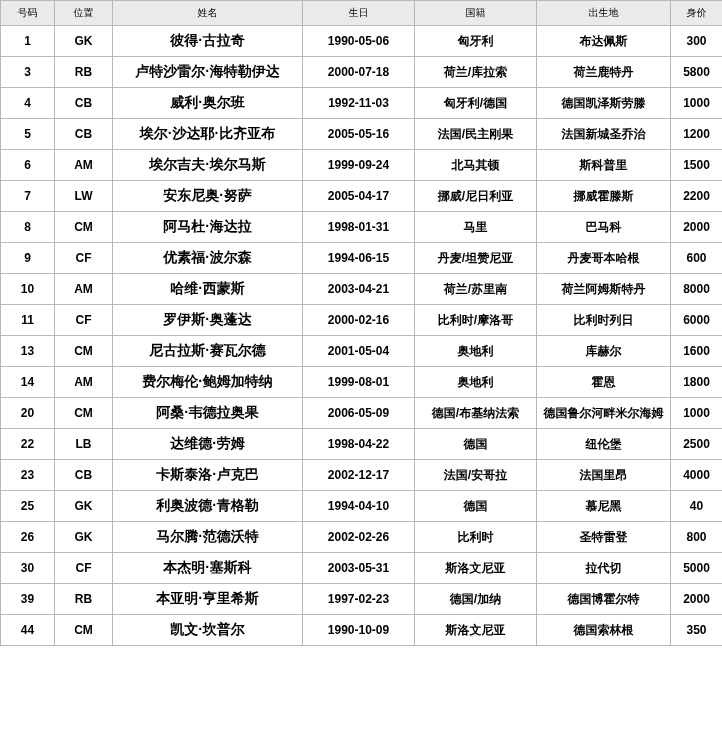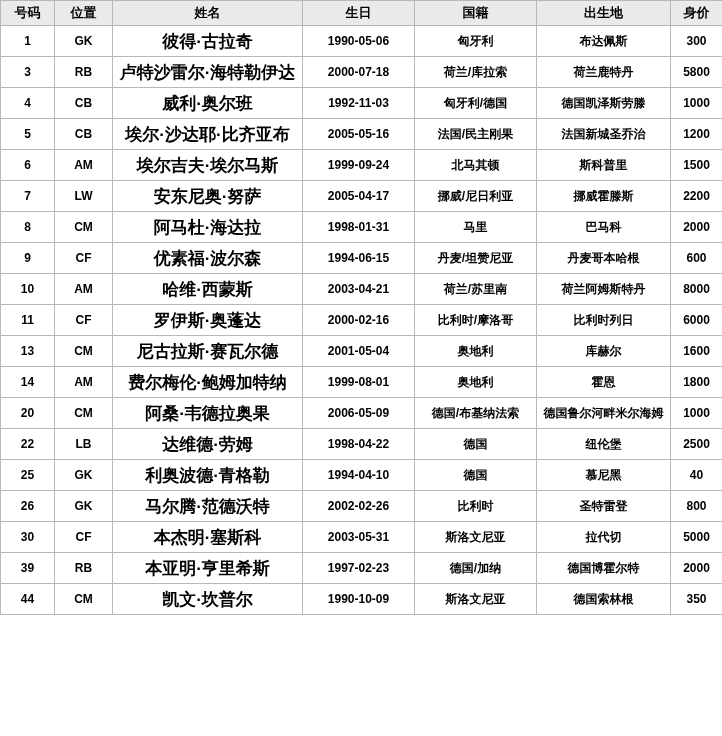--- a/index.html
+++ b/index.html
@@ -29,30 +29,30 @@
     text-align: center;
     vertical-align: middle;
     font-size: 12px;
     padding: 0;
     height: 30px;
     overflow: hidden;
     white-space: nowrap;
   }
   table.squad thead th {
     background: #eaeaea;
-    font-weight: bold;
+    font-weight: normal;
     height: 24px;
-    font-size: 13px;
+    font-size: 10px;
   }
   table.squad tbody td {
     background: #ffffff;
     font-weight: bold;
   }
   table.squad tbody td.name {
-    font-size: 17px;
+    font-size: 14px;
   }
   
   col.c-num   { width: 54px; }
   col.c-pos   { width: 58px; }
   col.c-name  { width: 190px; }
   col.c-dob   { width: 112px; }
   col.c-nat   { width: 122px; }
   col.c-pob   { width: 134px; }
   col.c-val   { width: 52px; }
 </style>
@@ -202,20 +202,29 @@
       <tr>
         <td>22</td>
         <td>LB</td>
         <td class="name">达维德·劳姆</td>
         <td>1998-04-22</td>
         <td>德国</td>
         <td>纽伦堡</td>
         <td>2500</td>
       </tr>
       <tr>
+        <td>23</td>
+        <td>CB</td>
+        <td class="name">卡斯泰洛·卢克巴</td>
+        <td>2002-12-17</td>
+        <td>法国/安哥拉</td>
+        <td>法国里昂</td>
+        <td>4000</td>
+      </tr>
+      <tr>
         <td>25</td>
         <td>GK</td>
         <td class="name">利奥波德·青格勒</td>
         <td>1994-04-10</td>
         <td>德国</td>
         <td>慕尼黑</td>
         <td>40</td>
       </tr>
       <tr>
         <td>26</td>

